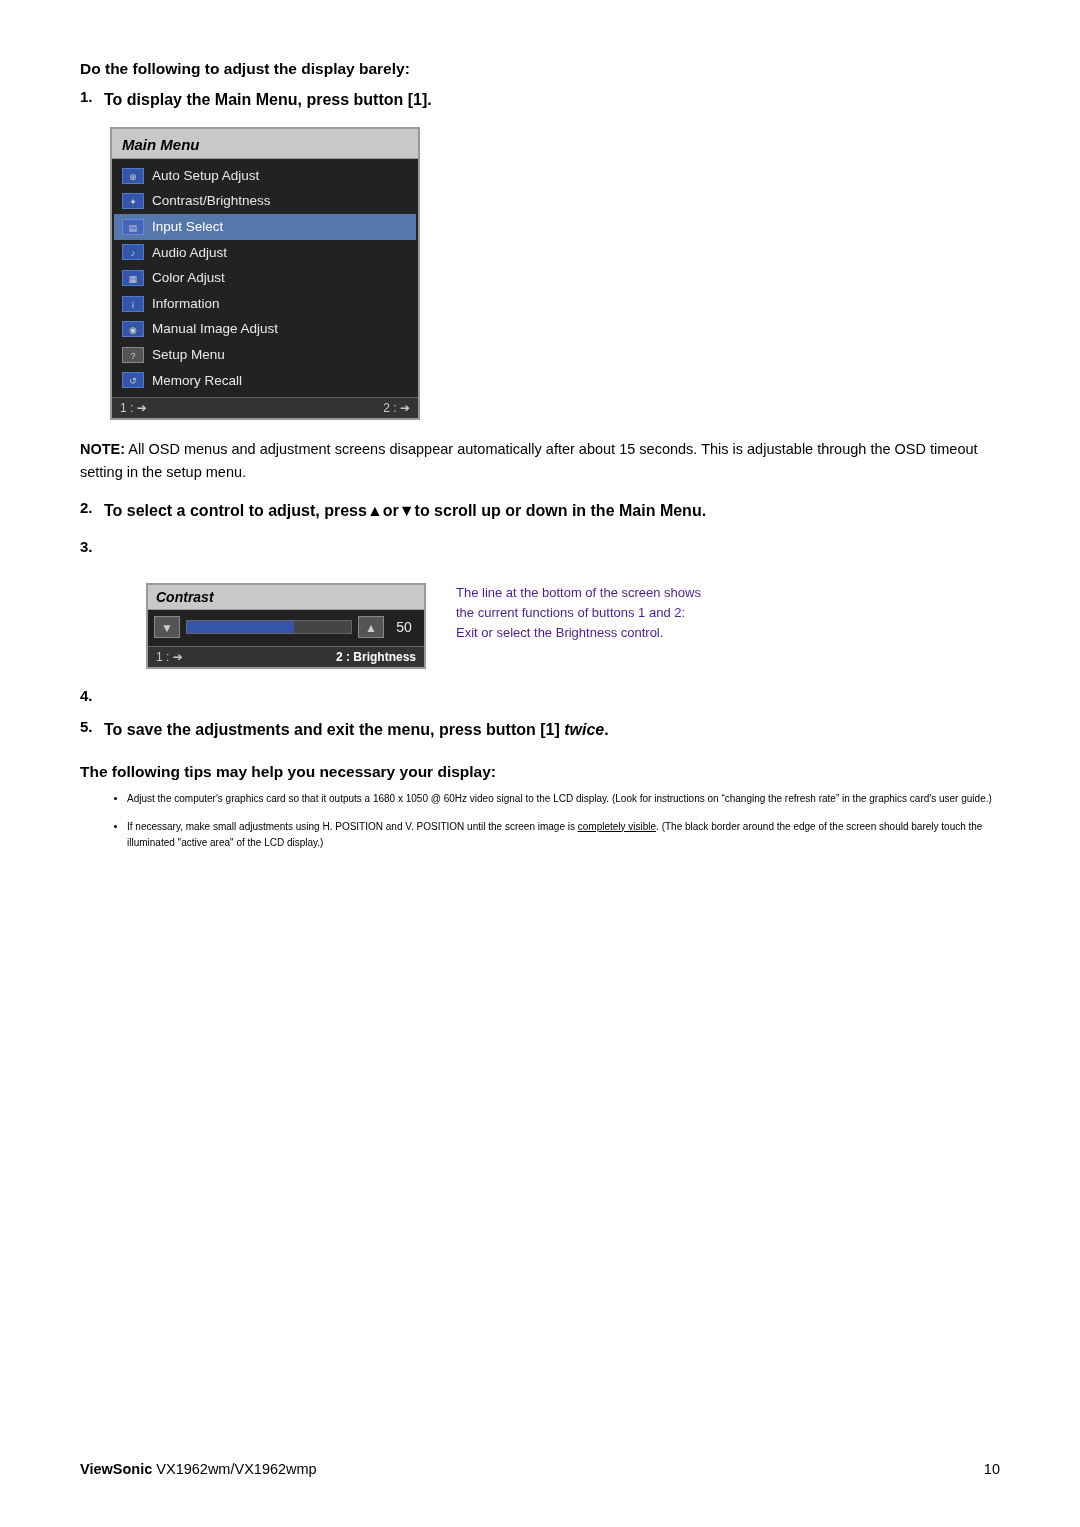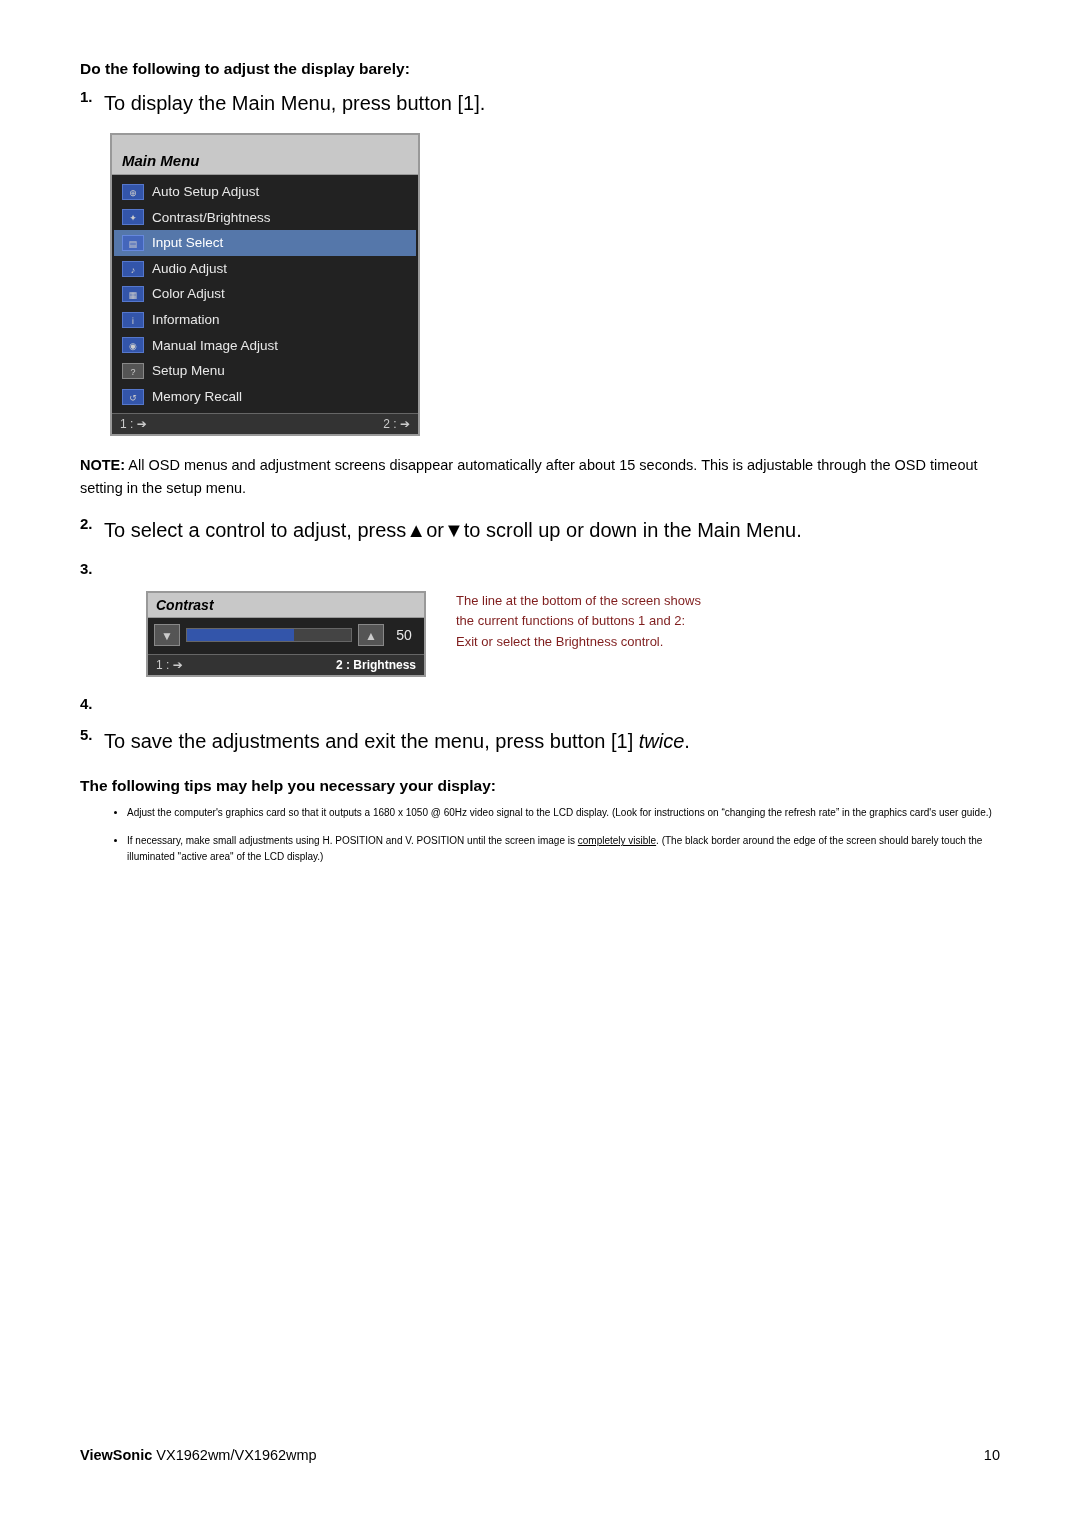--- a/index.html
+++ b/index.html
@@ -24,21 +24,21 @@
       border: 2px solid #999;
       background: #d0d0d0;
       width: 310px;
       margin: 14px 0 18px 30px;
       padding: 0;
     }
     .main-menu-title {
       background: #c8c8c8;
       font-weight: bold;
       font-size: 15px;
-      padding: 17px 10px 5px 10px;
+      padding: 7px 10px 5px 10px;
       border-bottom: 1px solid #999;
       font-style: italic;
     }
     .menu-items-area {
       background: #222;
       padding: 4px 2px;
     }
     .menu-item {
       display: flex;
       align-items: center;
@@ -83,21 +83,21 @@
       font-size: 14.5px;
     }
     .note-block .note-label {
       font-weight: bold;
     }
 
     
     .contrast-section {
       display: flex;
       align-items: flex-start;
-      margin: 14px 0 18px 30px;
+      margin: 28px 0 18px 30px;
       gap: 30px;
       padding-left: 36px;
     }
     .contrast-box {
       border: 2px solid #999;
       background: #d0d0d0;
       width: 280px;
     }
     .contrast-title {
       background: #c8c8c8;
@@ -156,39 +156,39 @@
       border-top: 1px solid #666;
     }
     .contrast-bottom-bar .btn2-label {
       color: #fff;
       font-weight: bold;
     }
     .contrast-side-note {
       font-size: 13px;
       line-height: 1.55;
       max-width: 280px;
-      color: #7f1d1d;
+      color: #4c1d95;
     }
 
     
     .bullet-list {
       margin: 10px 0 10px 20px;
       line-height: 1.6;
     }
     .bullet-list li {
       margin-bottom: 12px;
       font-size: 10px;
       margin-left: 27px;
     }
     .underline { text-decoration: underline; }
 
     
     .footer {
       position: absolute;
-      bottom: 64px;
+      bottom: 50px;
       left: 80px;
       right: 80px;
       display: flex;
       justify-content: space-between;
       font-size: 14.5px;
     }
     .footer-brand {
       font-weight: bold;
     }
     .footer-page {
@@ -205,21 +205,22 @@
       display: flex;
       gap: 6px;
     }
     .step-row .step-num {
       font-weight: bold;
       flex-shrink: 0;
       min-width: 18px;
     }
     .step-row .step-content {
       line-height: 1.55;
-      font-size: 20px;
+      font-size: 16px;
+      font-weight: bold;
     }
   </style>
 </head>
 <body>
 
 <div class="heading-bold">Do the following to adjust the display barely:</div>
 
 <div class="step-block">
   <div class="step-row">
     <span class="step-num">1.</span>

